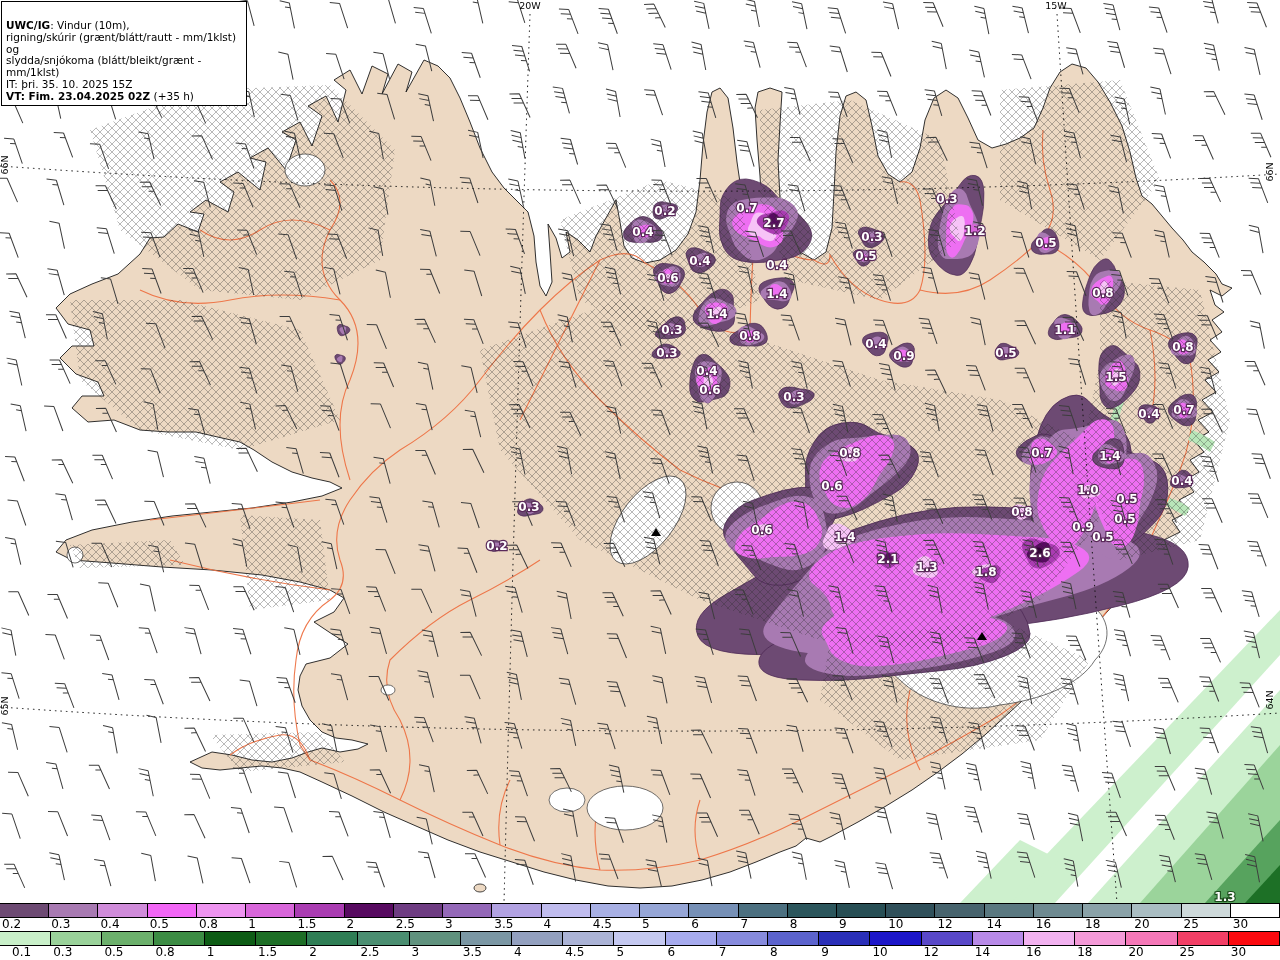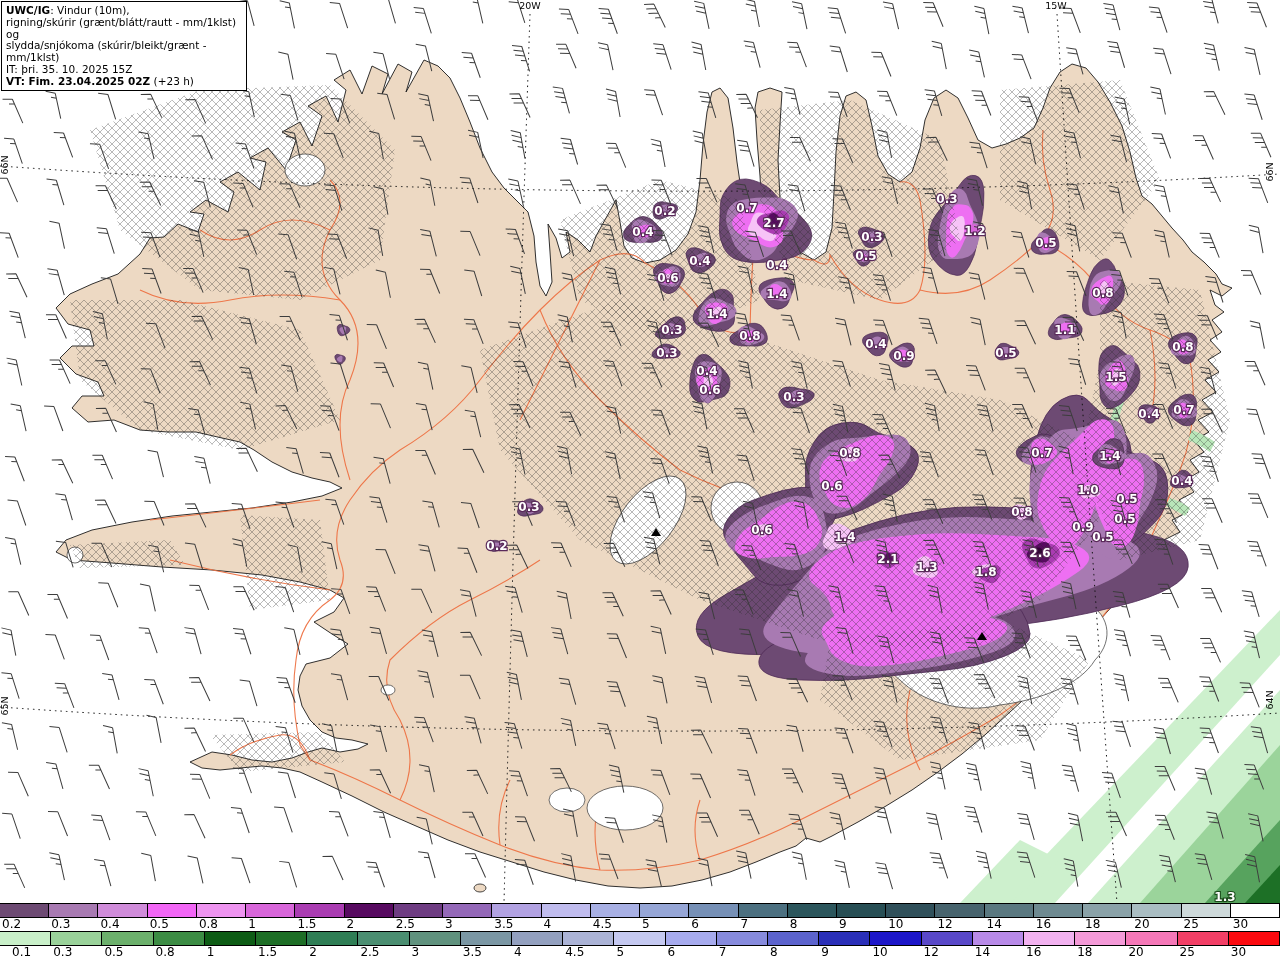--- a/index.html
+++ b/index.html
@@ -1,20 +1,20 @@
 <!DOCTYPE html>
 <html><head>
 <meta charset="utf-8">
 <style>
   html,body{margin:0;padding:0;background:#888;}
   .screen{position:relative;width:1280px;height:960px;background:#ffffff;overflow:hidden;
           font-family:"DejaVu Sans","Liberation Sans",sans-serif;}
   #mapsvg{position:absolute;left:0;top:0;}
   .titlebox{position:absolute;left:1px;top:1px;width:236px;background:#ffffff;
-            border:1px solid #000;padding:3px 4px 2px 4px;font-size:10.5px;line-height:11.8px;color:#000;z-index:30;}
+            border:1px solid #000;padding:18px 4px 2px 4px;font-size:10.5px;line-height:11.8px;color:#000;z-index:30;}
   .titlebox b{font-weight:bold;}
   .scales{position:absolute;left:0;top:903px;width:1280px;z-index:25;}
   .colorrow{display:flex;height:15px;border-top:1px solid #000;border-bottom:1px solid #000;box-sizing:border-box;}
   .colorrow .seg{flex:1 1 0;border-right:1px solid #000;box-sizing:border-box;}
   .labelrow{position:relative;height:13px;background:#fff;font-size:12px;line-height:12px;color:#000;}
   .labelrow span{position:absolute;top:0;}
 </style>
 </head>
 <body>
 
@@ -871,23 +871,23 @@
         <text x="8" y="165" text-anchor="middle" font-size="9.5" font-family="&quot;DejaVu Sans&quot;,sans-serif" fill="#000" transform="rotate(-90 8 165)">66N</text>
         <text x="1273" y="172" text-anchor="middle" font-size="9.5" font-family="&quot;DejaVu Sans&quot;,sans-serif" fill="#000" transform="rotate(-90 1273 172)">66N</text>
         <text x="8" y="706" text-anchor="middle" font-size="9.5" font-family="&quot;DejaVu Sans&quot;,sans-serif" fill="#000" transform="rotate(-90 8 706)">65N</text>
         <text x="1273" y="700" text-anchor="middle" font-size="9.5" font-family="&quot;DejaVu Sans&quot;,sans-serif" fill="#000" transform="rotate(-90 1273 700)">64N</text>
       </g>
   </svg>
 
   <div class="titlebox">
     <div><b>UWC/IG</b><span>: Vindur (10m),</span></div>
     <div>rigning/skúrir (grænt/blátt/rautt - mm/1klst) og</div>
-    <div>slydda/snjókoma (skúrir/bleikt/grænt - mm/1klst)</div>
+    <div>slydda/snjókoma (blátt/bleikt/grænt - mm/1klst)</div>
     <div>IT: þri. 35. 10. 2025 15Z</div>
-    <div><b>VT: Fim. 23.04.2025 02Z</b><span> (+23 h)</span></div>
+    <div><b>VT: Fim. 23.04.2025 02Z</b><span> (+35 h)</span></div>
   </div>
 
   <div class="scales">
     <div class="colorrow" id="sleetColors">
         <div class="seg" style="background: rgb(109, 74, 115);"></div>
         <div class="seg" style="background: rgb(168, 122, 178);"></div>
         <div class="seg" style="background: rgb(208, 140, 218);"></div>
         <div class="seg" style="background: rgb(242, 102, 246);"></div>
         <div class="seg" style="background: rgb(238, 148, 240);"></div>
         <div class="seg" style="background: rgb(216, 102, 218);"></div>

